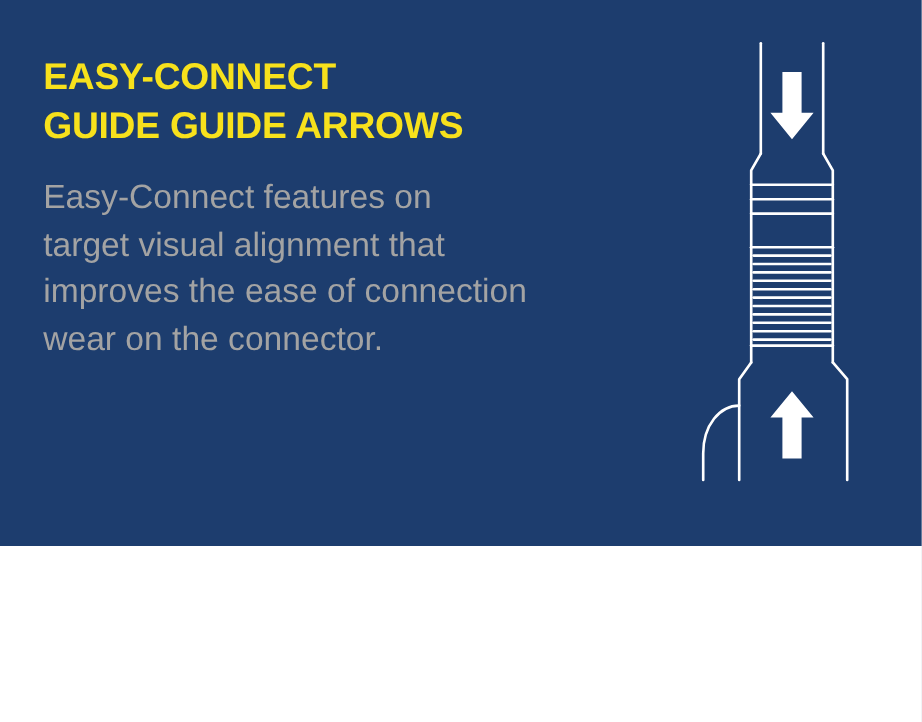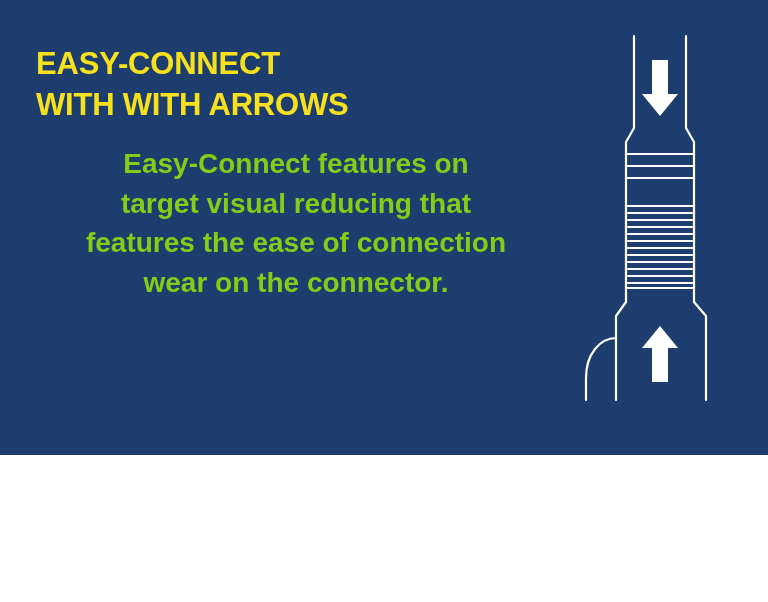--- a/index.html
+++ b/index.html
@@ -38,26 +38,25 @@
     font-weight: bold;
     font-size: 31px;
     line-height: 1.32;
     letter-spacing: -0.2px;
     margin: 0 0 18px 0;
   }
   .headline .line {
     display: block;
   }
   .body-copy {
-    color: #84cc16;
+    color: #a3a3a3;
     font-size: 28px;
     line-height: 1.42;
     margin: 0;
-    font-weight: 700;
-    text-align: center;
+    font-weight: 400;
   }
   .body-copy .line {
     display: block;
   }
   .illustration {
     position: absolute;
     left: 548px;
     top: 20px;
     width: 200px;
     height: 400px;
@@ -77,26 +76,26 @@
 </head>
 <body>
 
 <div id="page">
 
   <div class="panel">
 
     <div class="text-block">
       <h1 class="headline">
         <span class="line">EASY-CONNECT</span>
-        <span class="line">WITH WITH ARROWS</span>
+        <span class="line">GUIDE GUIDE ARROWS</span>
       </h1>
       <p class="body-copy">
         <span class="line">Easy-Connect features on</span>
-        <span class="line">target visual reducing that</span>
-        <span class="line">features the ease of connection</span>
+        <span class="line">target visual alignment that</span>
+        <span class="line">improves the ease of connection</span>
         <span class="line">wear on the connector.</span>
       </p>
     </div>
 
     <div class="illustration">
       <svg width="200" height="400" viewBox="0 0 200 400" fill="none" xmlns="http://www.w3.org/2000/svg">
         <g stroke="#ffffff" stroke-width="2.2" fill="none" stroke-linecap="round" stroke-linejoin="round">
 
           <path d="M86 16 L86 108"></path>
           <path d="M138 16 L138 108"></path>

